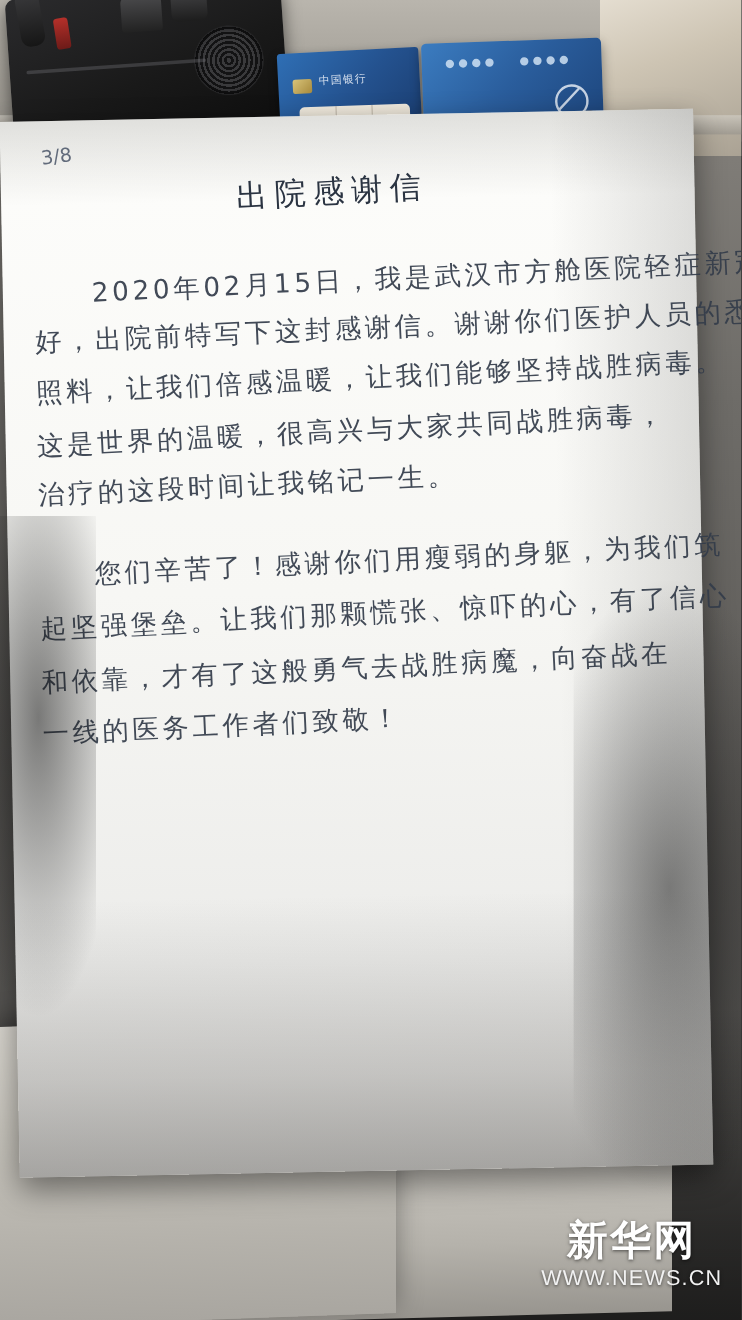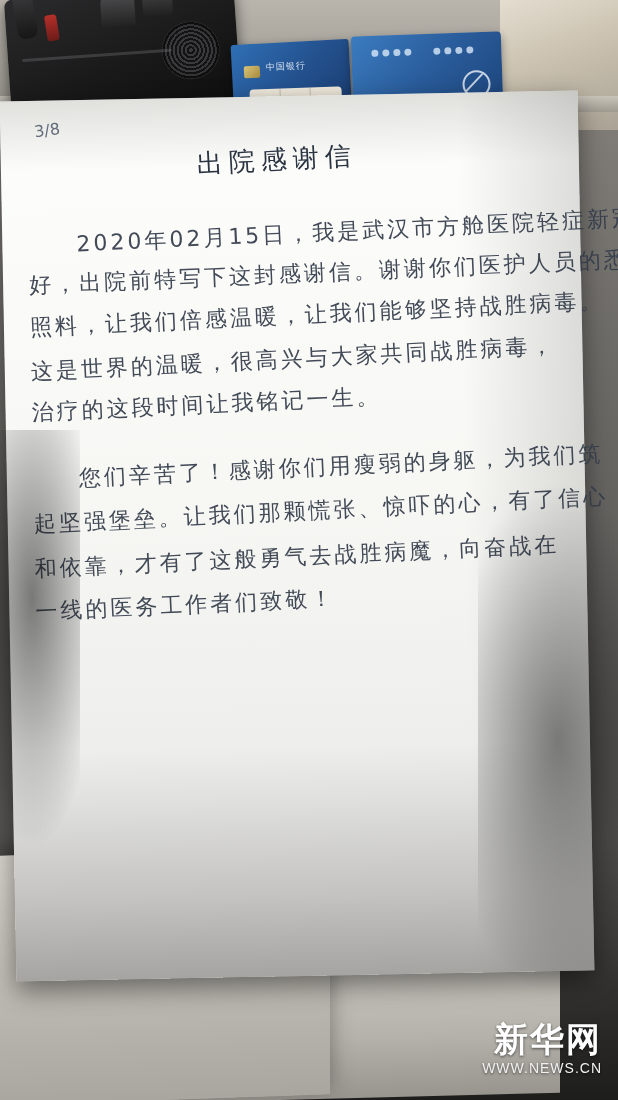--- a/index.html
+++ b/index.html
@@ -250,24 +250,25 @@
     text-align: right;
     text-shadow: 0 1px 3px rgba(0,0,0,.6);
   }
   .wm-main {
     color: #fff;
     font-size: 34px;
     font-weight: bold;
     letter-spacing: 2px;
     line-height: 1.05;
     font-family: "DejaVu Sans", sans-serif;
+    text-align: center;
   }
   .wm-sub {
     color: #f2f2f2;
-    font-size: 14px;
+    font-size: 18px;
     letter-spacing: 1px;
     margin-top: 2px;
     font-family: "Liberation Sans", sans-serif;
   }
 </style>
 </head>
 <body>
 
 <div class="photo">
 

